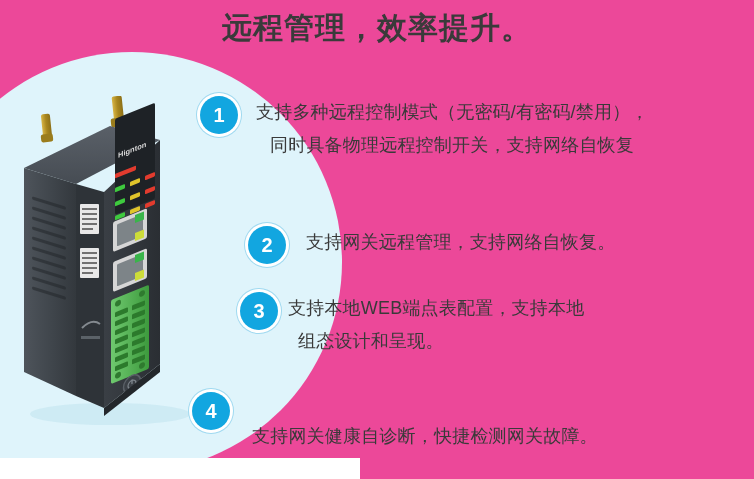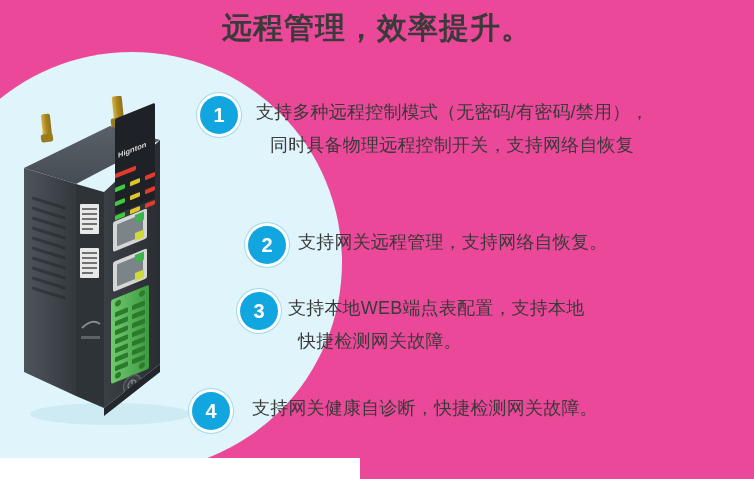--- a/index.html
+++ b/index.html
@@ -105,28 +105,28 @@
     letter-spacing: 0.2px;
     white-space: pre-line;
   }
 
   
   #row1 { left: 14px;  top: 12px;  width: 554px; }
   #row1 .feature-text { margin-left: 18px; text-indent: 0; }
   #row1 .ln2, #row1 .ln3 { display: block; padding-left: 14px; }
 
   #row2 { left: 62px;  top: 142px; width: 500px; }
-  #row2 .feature-text { margin-left: 12px; }
+  #row2 .feature-text { margin-left: 20px; }
 
   #row3 { left: 54px;  top: 208px; width: 470px; }
   #row3 .feature-text { margin-left: 10px; }
   #row3 .ln2 { display: block; padding-left: 10px; }
 
   #row4 { left: 6px;   top: 308px; width: 520px; }
-  #row4 .feature-text { margin-left: 22px; }
+  #row4 .feature-text { margin-left: 22px; margin-top: 28px; }
 
   
   .device {
     position: absolute;
     left: 18px;
     top: 96px;
     width: 210px;
     height: 330px;
     z-index: 5;
   }
@@ -292,21 +292,21 @@
       <div class="feature-text"><span class="ln1">支持多种远程控制模式（无密码/有密码/禁用），</span><span class="ln2">同时具备物理远程控制开关，支持网络自恢复</span></div>
     </div>
 
     <div class="feature-row" id="row2">
       <div class="badge">2</div>
       <div class="feature-text"><span class="ln1">支持网关远程管理，支持网络自恢复。</span></div>
     </div>
 
     <div class="feature-row" id="row3">
       <div class="badge">3</div>
-      <div class="feature-text"><span class="ln1">支持本地WEB端点表配置，支持本地</span><span class="ln2">快捷检测网关故障。</span></div>
+      <div class="feature-text"><span class="ln1">支持本地WEB端点表配置，支持本地</span><span class="ln2">组态设计和呈现。</span></div>
     </div>
 
     <div class="feature-row" id="row4">
       <div class="badge">4</div>
       <div class="feature-text"><span class="ln1">支持网关健康自诊断，快捷检测网关故障。</span></div>
     </div>
 
   </div>
 
 </div>

